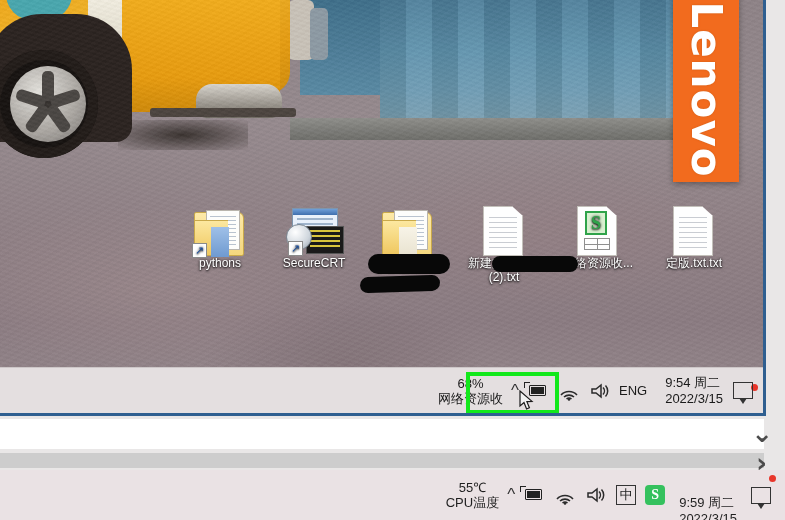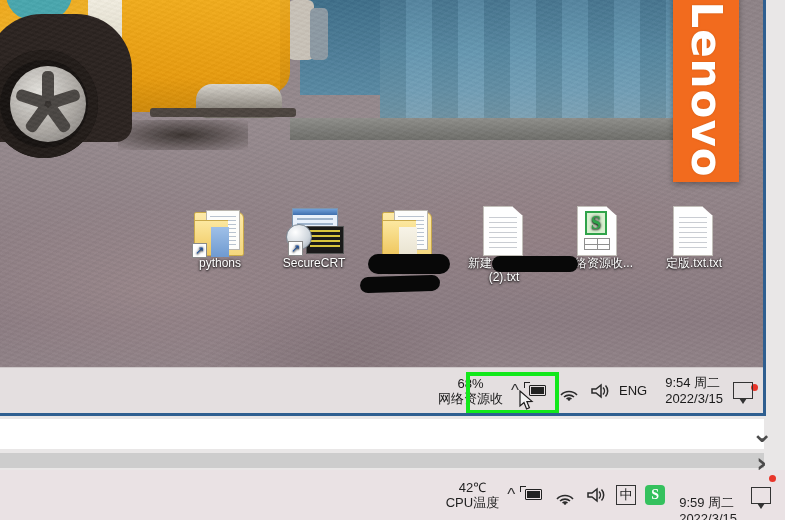--- a/index.html
+++ b/index.html
@@ -489,21 +489,21 @@
   <div id="white-strip"></div>
   <div id="gray-strip"></div>
 
   <div class="nav-chev" style="right:12px; top:418px; font-size:26px;">⌄</div>
   <div class="nav-chev" style="right:18px; top:448px; font-size:26px;">›</div>
 
   <div id="host-taskbar">
     <div style="flex:1"></div>
 
     <div class="tb-meter">
-      <div>42℃</div>
+      <div>55℃</div>
       <div>CPU温度</div>
     </div>
     <div class="tb-chevron">^</div>
 
     <div class="tray">
       <div class="tray-ico">
         <div class="bat-plug"></div>
           <div class="bat"></div>
       </div>
       <div class="tray-ico wifi">

